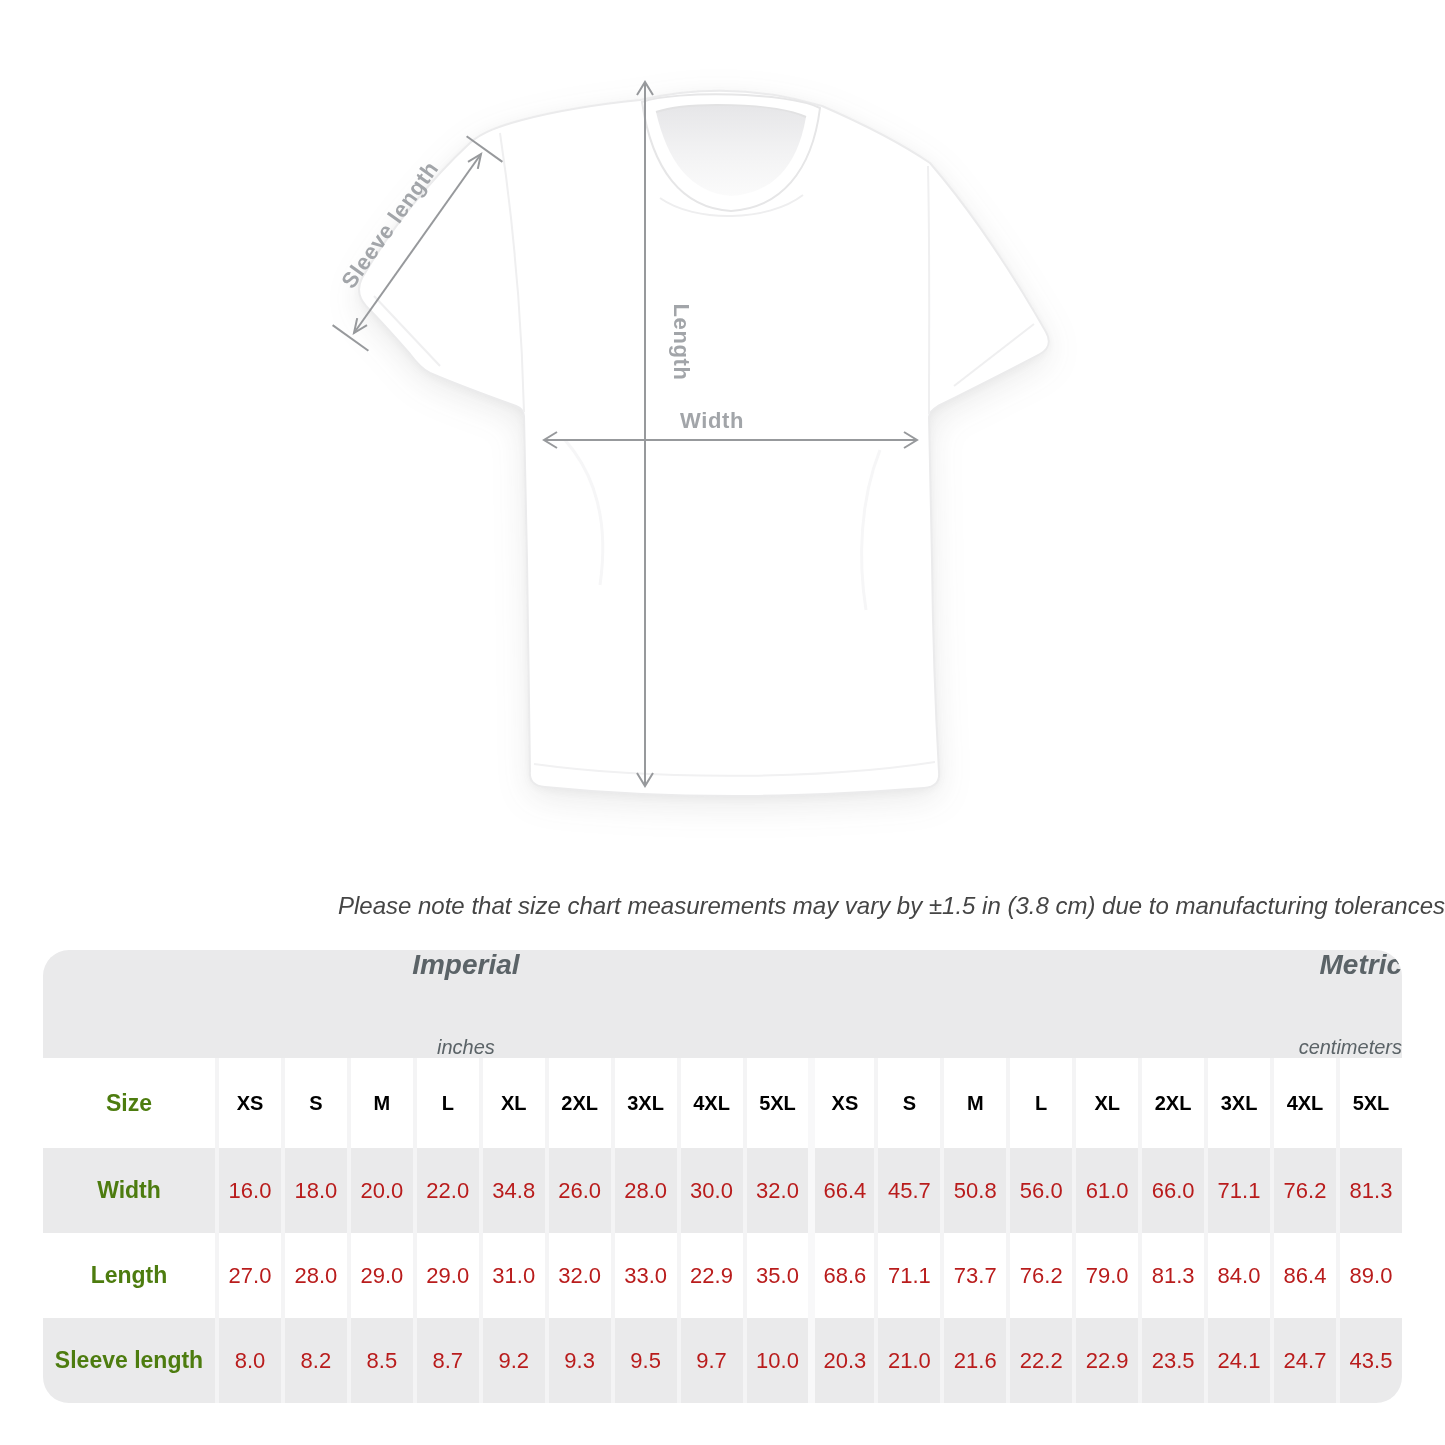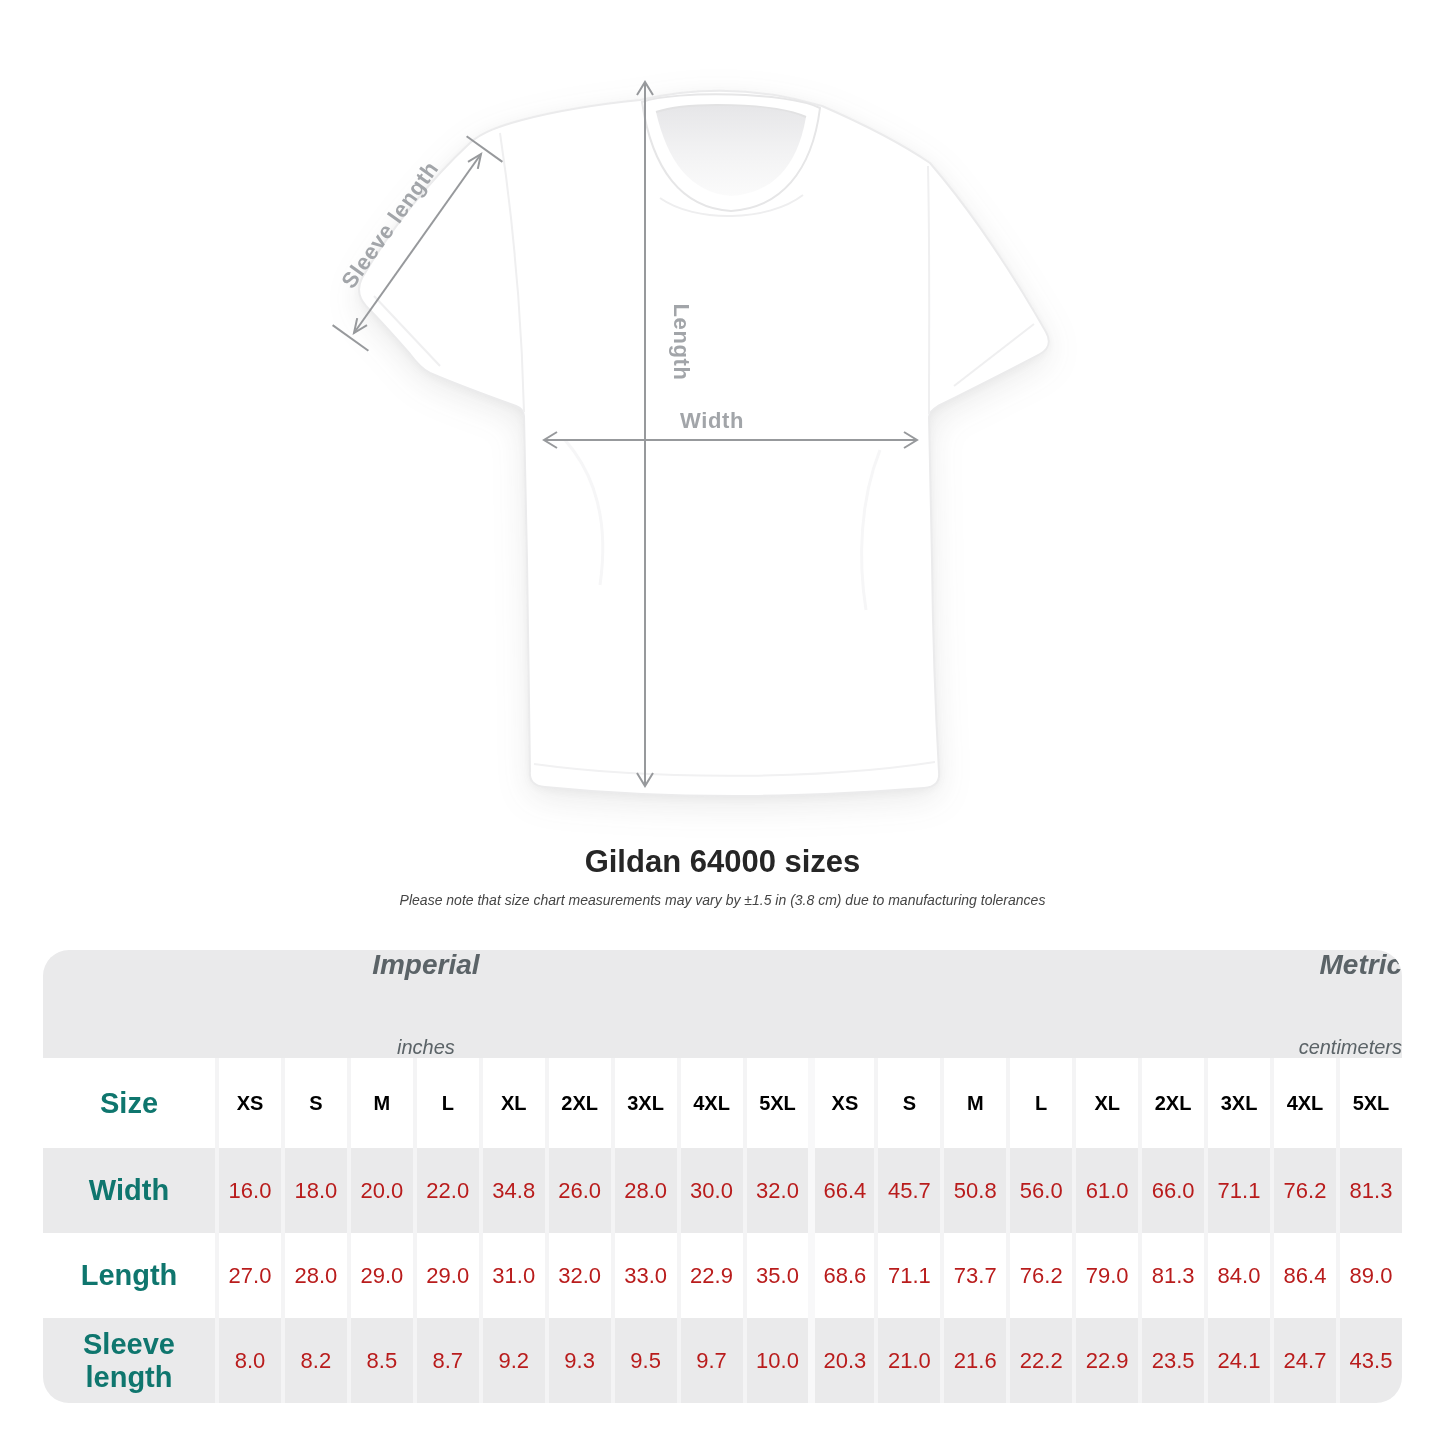--- a/index.html
+++ b/index.html
@@ -15,38 +15,38 @@
   .dlabel { font-family:"Liberation Sans", sans-serif; font-weight:bold; font-size:22px; fill:#a2a5a9; letter-spacing:0.6px; }
   .arrow  { stroke:#97999c; stroke-width:2; fill:none; }
 
   
   .title {
     position:absolute; top:844px; left:0; width:100%;
     text-align:center; font-weight:bold; font-size:31px; color:#262626;
   }
   .note {
     position:absolute; top:892px; left:0; width:100%;
-    text-align:center; font-style:italic; font-size:14px; color:#454545;
+    text-align:right; font-style:italic; font-size:24px; color:#454545;
   }
 
   
   .table-wrap {
     position:absolute; left:43px; top:950px; width:1359px;
     border-radius:26px; overflow:hidden; background:#ffffff;
   }
   .band { display:flex; background:#eaeaeb; height:108px; }
   .band-half { display:flex; flex-direction:column; align-items:center; justify-content:center; gap:7px; }
-  .band-left { width:56.35%; }
+  .band-left { width:56.35%;padding-left:40px; }
   .band-right { flex:1;align-items:flex-end; }
   .band-title { font-size:28px; font-weight:bold; font-style:italic; color:#5b6367; }
   .band-sub   { font-size:20px; font-style:italic; color:#5b6367;margin-top:48px; }
 
   table { width:100%; border-collapse:separate; border-spacing:0; table-layout:fixed; }
   th, td { text-align:center; vertical-align:middle; padding:0; }
-  .rowlabel { width:172px; font-weight:bold; font-size:29px; color:#0f766e; background:#ffffff; }
+  .rowlabel { width:172px; font-weight:bold; font-size:23px; color:#4d7c0f; background:#ffffff; }
   thead th { height:90px; background:#ffffff; }
   thead th.cell { font-weight:bold; font-size:20px; color:#000000; }
   tbody td { height:85px; font-size:22px; color:#b91c1c; font-weight:normal; }
   .cell { border-left:4px solid #f4f4f5; }
   .metric-start { border-left-width:7px; border-left-color:#f8f8f9; }
   tr.r-gray  td { background:#eaeaeb; }
   tr.r-gray  td.rowlabel { background:#eaeaeb; }
   tr.r-white td { background:#ffffff; }
 </style>
 </head>
@@ -127,21 +127,20 @@
       <path d="M 367 325.1 L 354 333 L 357.2 318.1"></path>
       <line x1="466.6" y1="136.3" x2="502.4" y2="161.9"></line>
       <line x1="332.6" y1="325.1" x2="368.4" y2="350.7"></line>
     </g>
 
     <text class="dlabel" transform="translate(396,229) rotate(-54.5)" text-anchor="middle">Sleeve length</text>
     <text class="dlabel" transform="translate(674,342) rotate(90)" text-anchor="middle">Length</text>
     <text class="dlabel" x="712" y="428" text-anchor="middle">Width</text>
   </svg>
 
-  <div class="title">Gildan 64000 sizes</div>
   <div class="note">Please note that size chart measurements may vary by ±1.5 in (3.8 cm) due to manufacturing tolerances</div>
 
   <div class="table-wrap">
     <div class="band">
       <div class="band-half band-left">
         <div class="band-title">Imperial</div>
         <div class="band-sub">inches</div>
       </div>
       <div class="band-half band-right">
         <div class="band-title">Metric</div>

